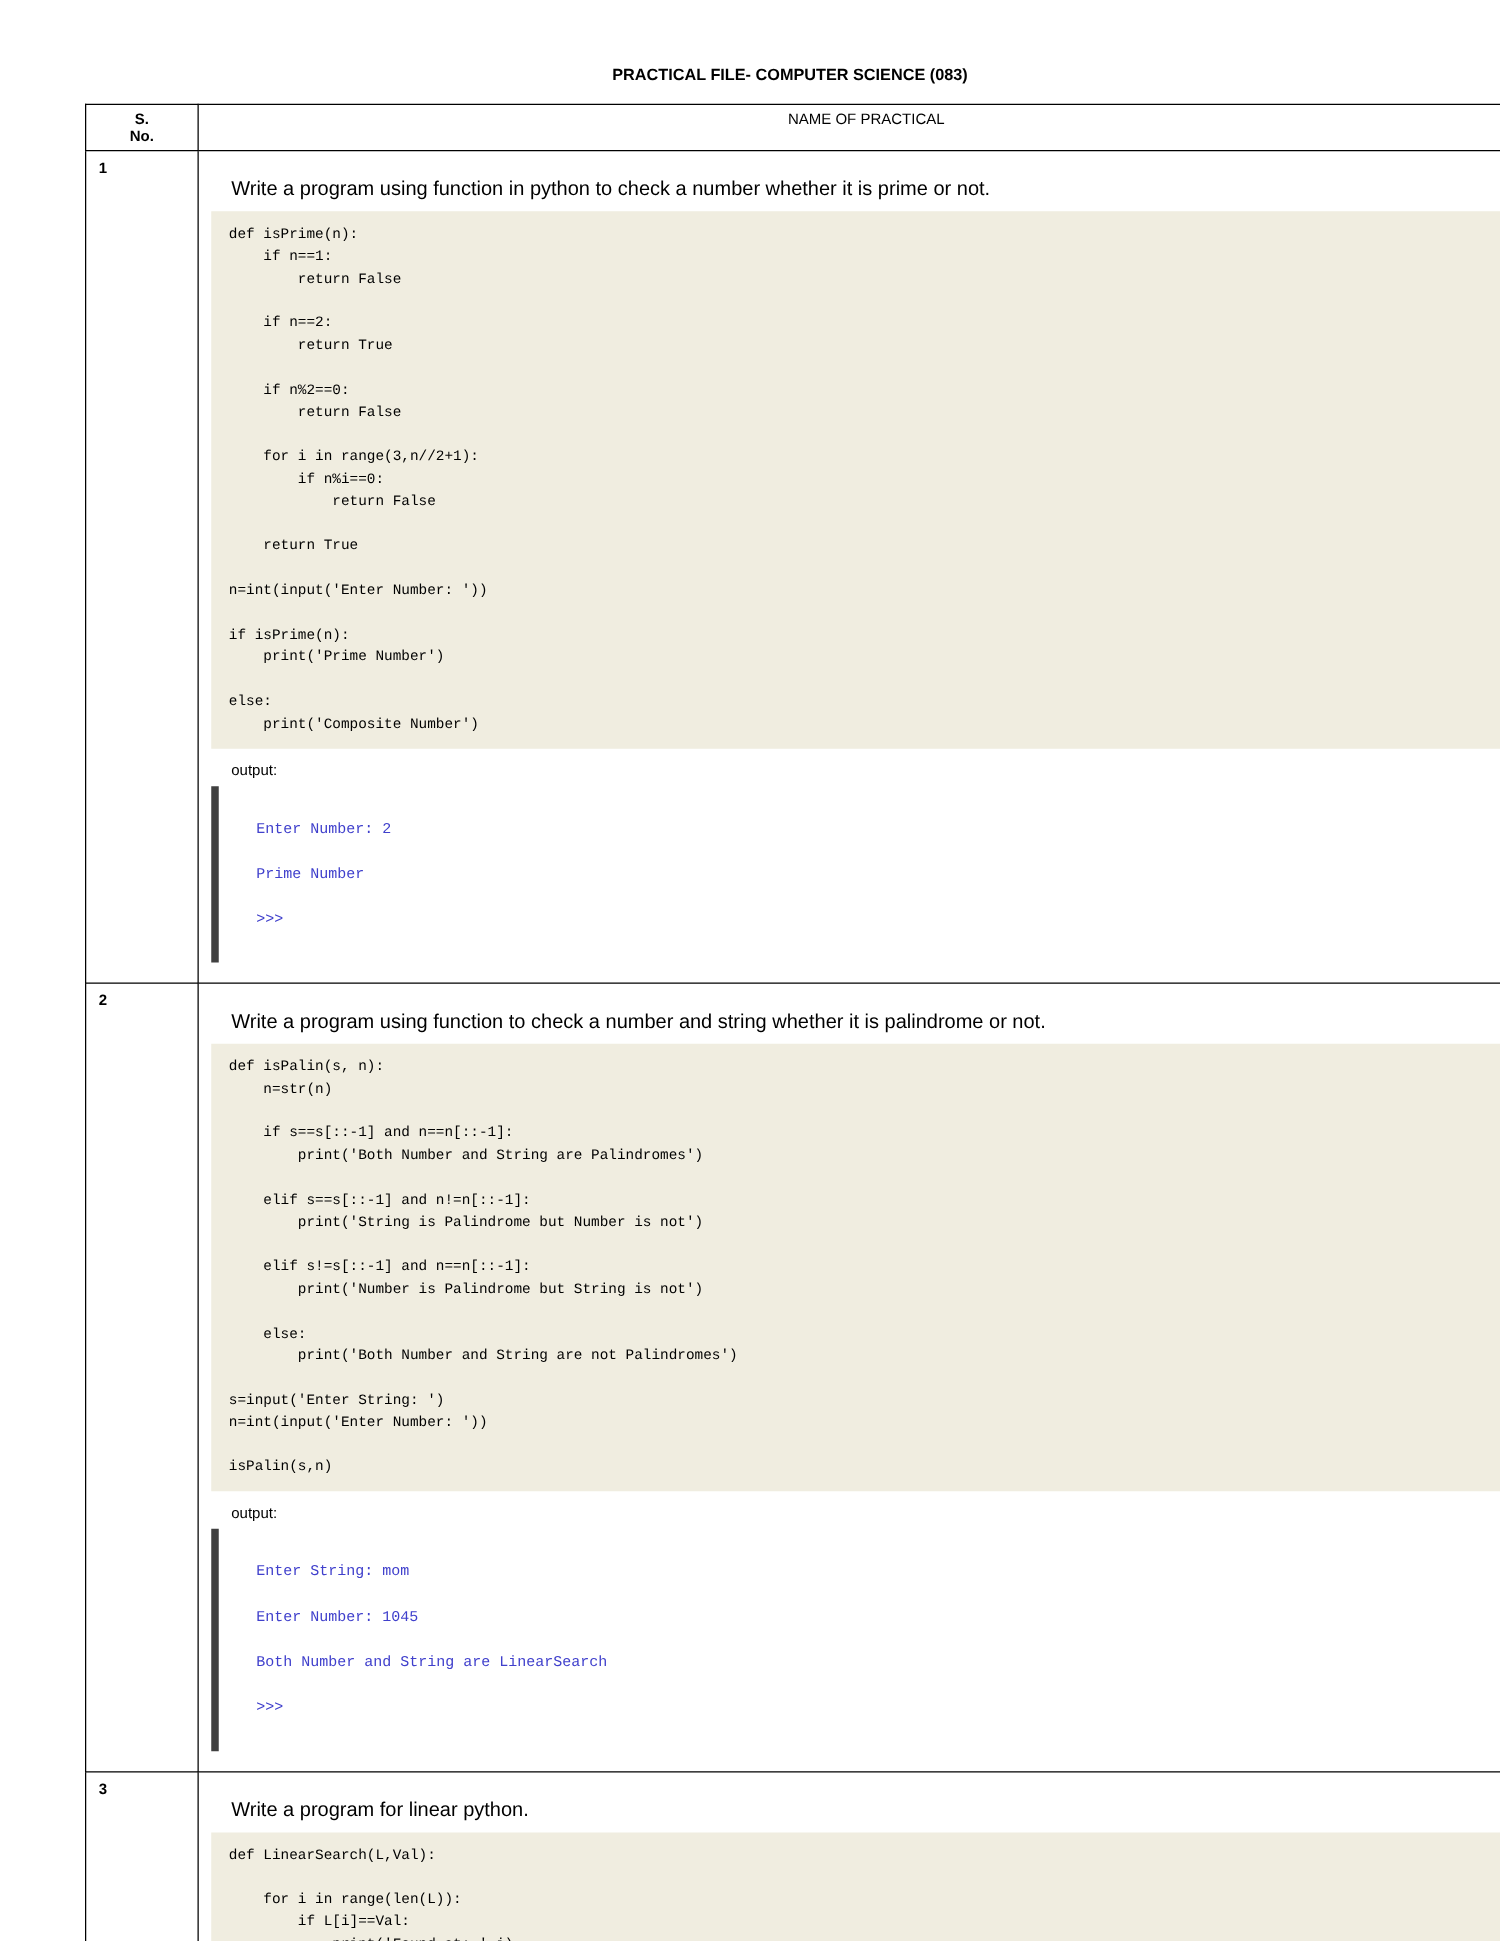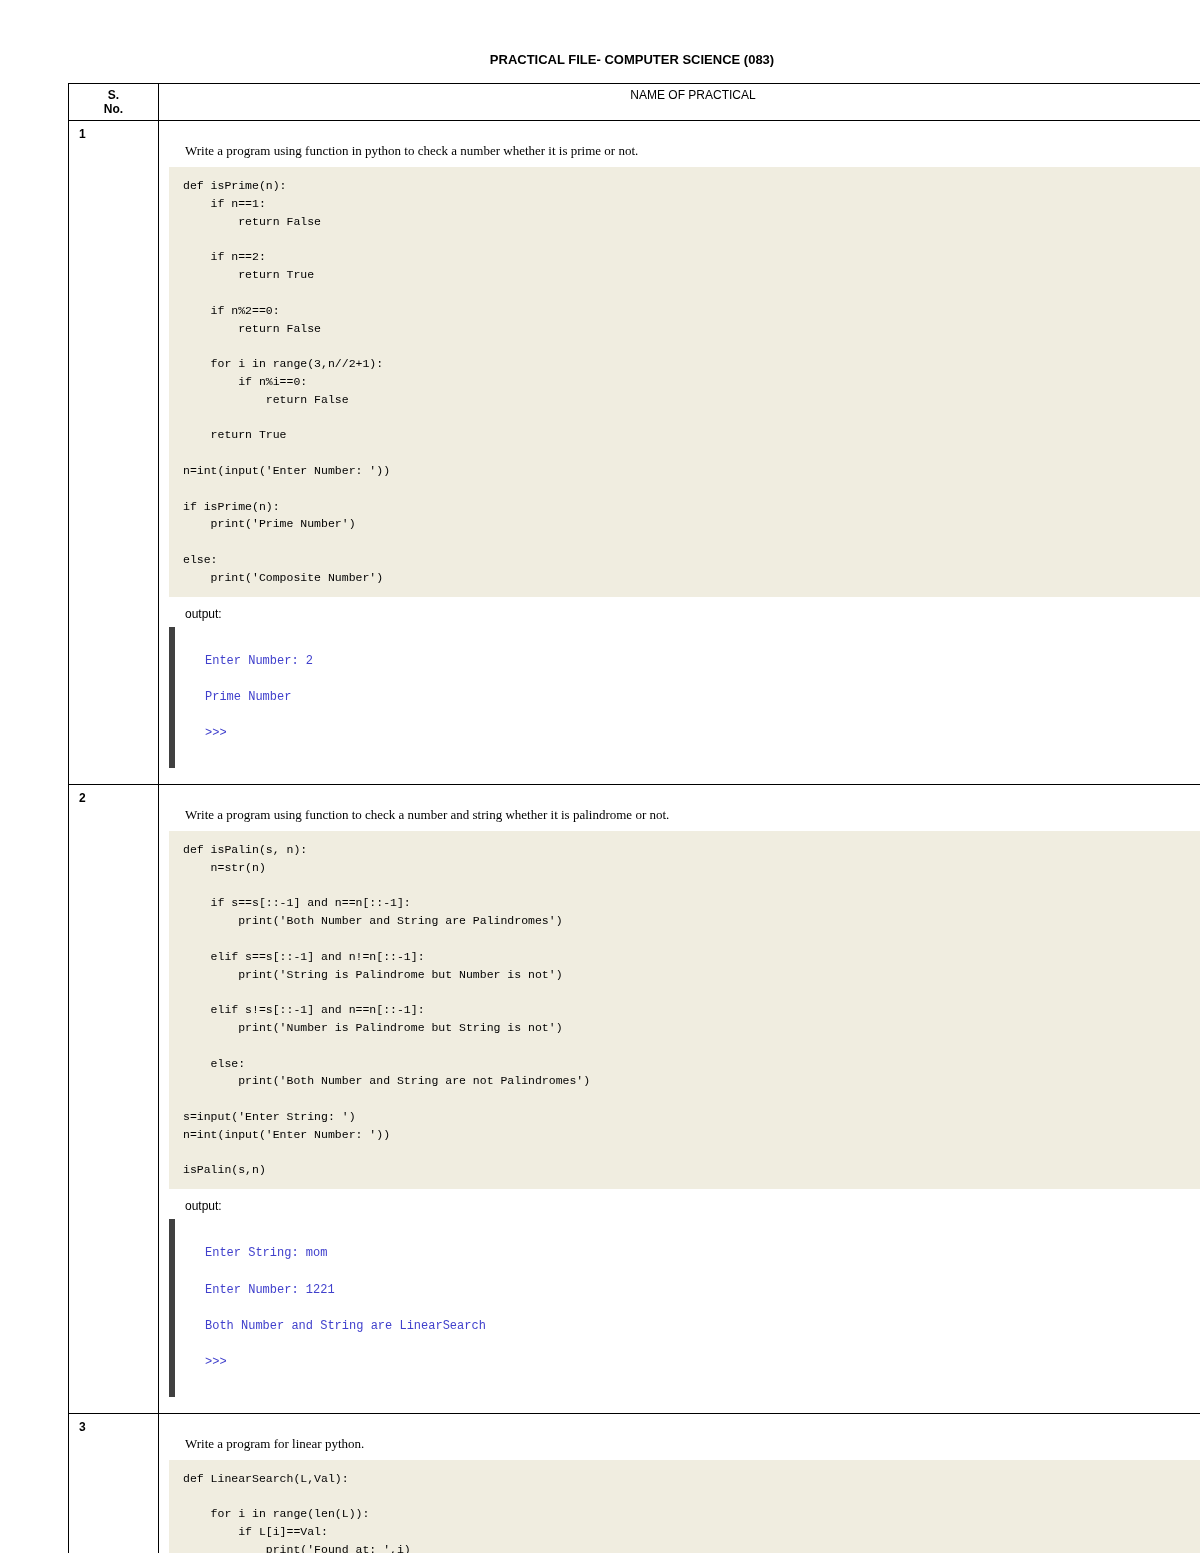--- a/index.html
+++ b/index.html
@@ -65,23 +65,23 @@
       margin: 6px 0 10px 0;
       font-family: 'Courier New', monospace;
       font-size: 12px;
       color: #4040cc;
       line-height: 1.7;
     }
     .output-box .prompt {
       color: #4040cc;
     }
     .desc-text {
-      font-size: 13px;
+      font-size: 16px;
       margin-bottom: 6px;
-      font-family: Liberation Serif, serif;
+      font-family: Liberation Sans, sans-serif;
     }
     .col-header-row th {
       font-size: 12px;
       padding: 4px 8px;
     }
   </style>
 </head>
 <body>
 
 <div class="page">
@@ -152,21 +152,21 @@
     else:
         print('Both Number and String are not Palindromes')
 
 s=input('Enter String: ')
 n=int(input('Enter Number: '))
 
 isPalin(s,n)</div>
             <div class="output-label">output:</div>
             <div class="output-box">
               <div>Enter String: mom</div>
-              <div>Enter Number: 1221</div>
+              <div>Enter Number: 1045</div>
               <div>Both Number and String are LinearSearch</div>
               <div class="prompt">&gt;&gt;&gt;</div>
             </div>
           </td>
         </tr>
         <tr>
           <td class="sno-col">3</td>
           <td>
             <div class="desc-text">Write a program for linear python.</div>
             <div class="code-block">def LinearSearch(L,Val):

